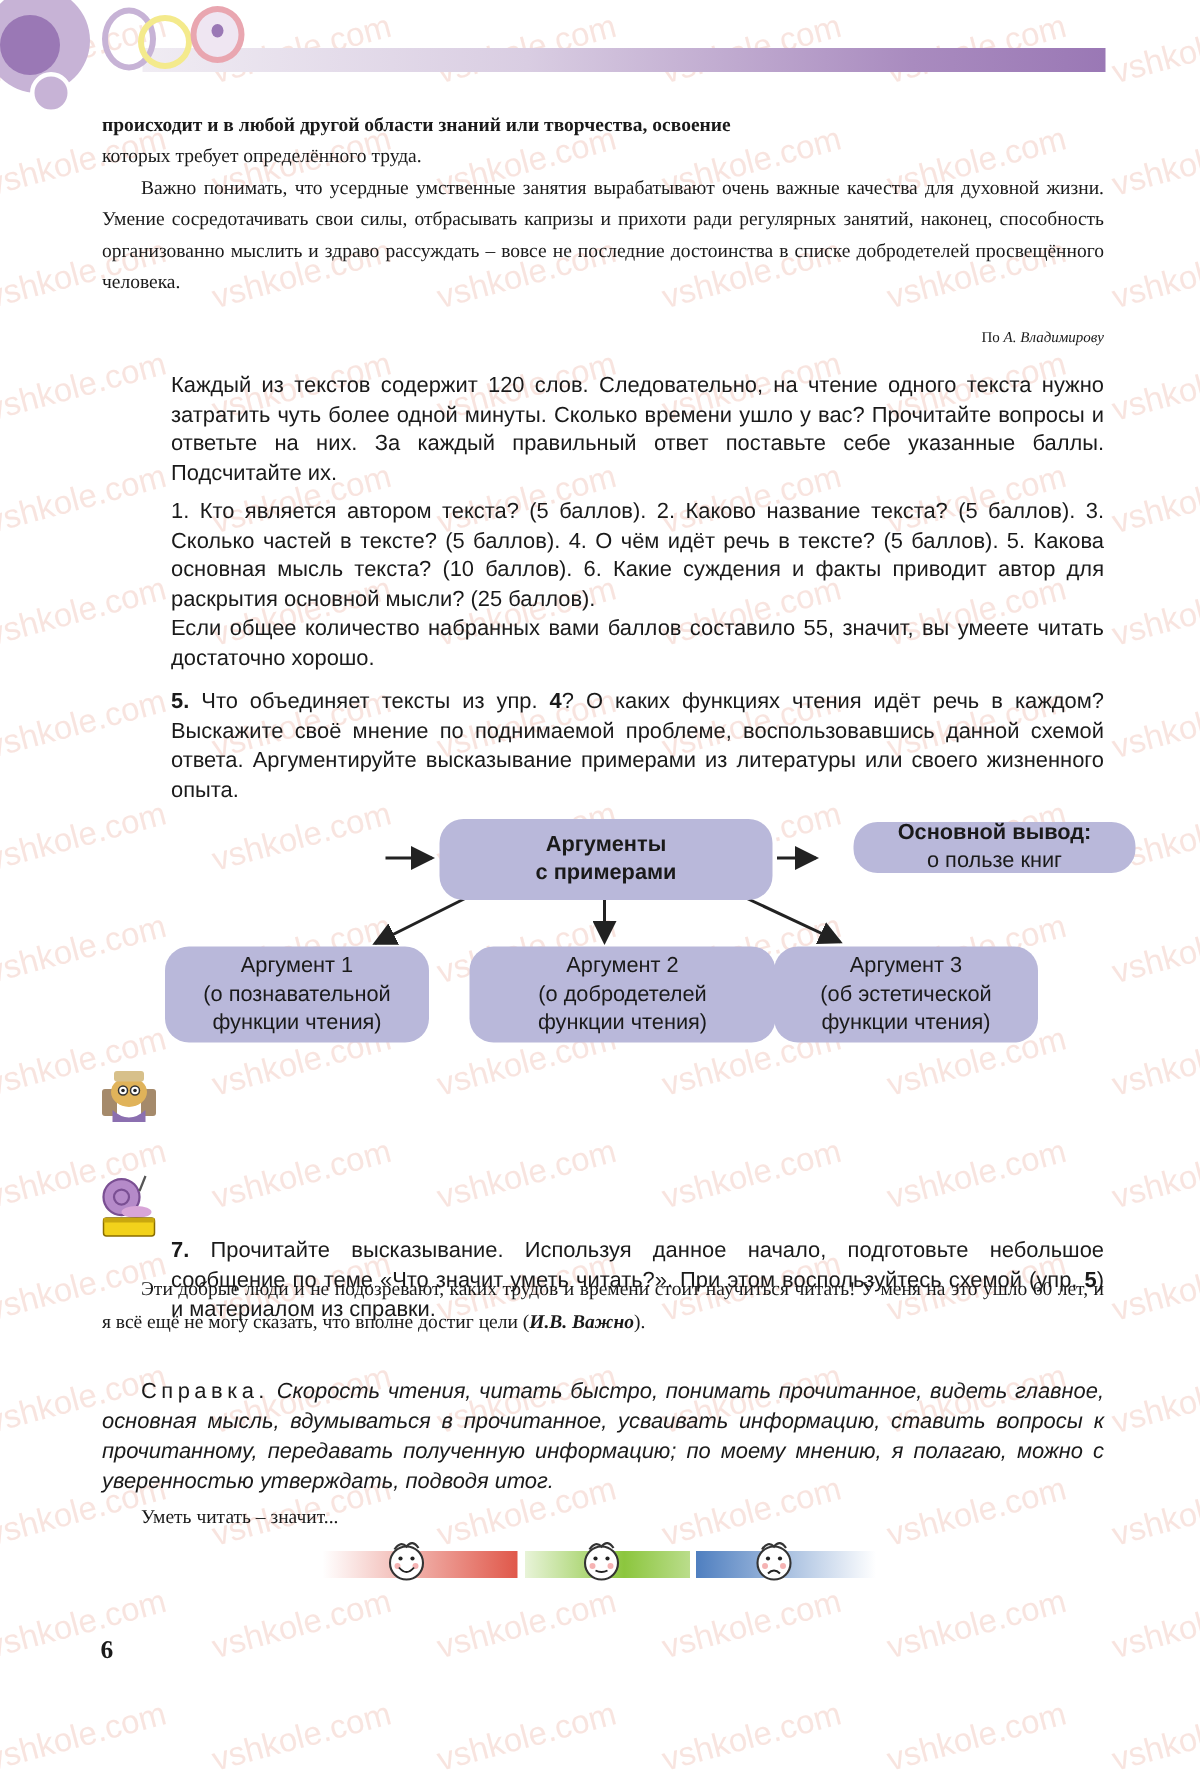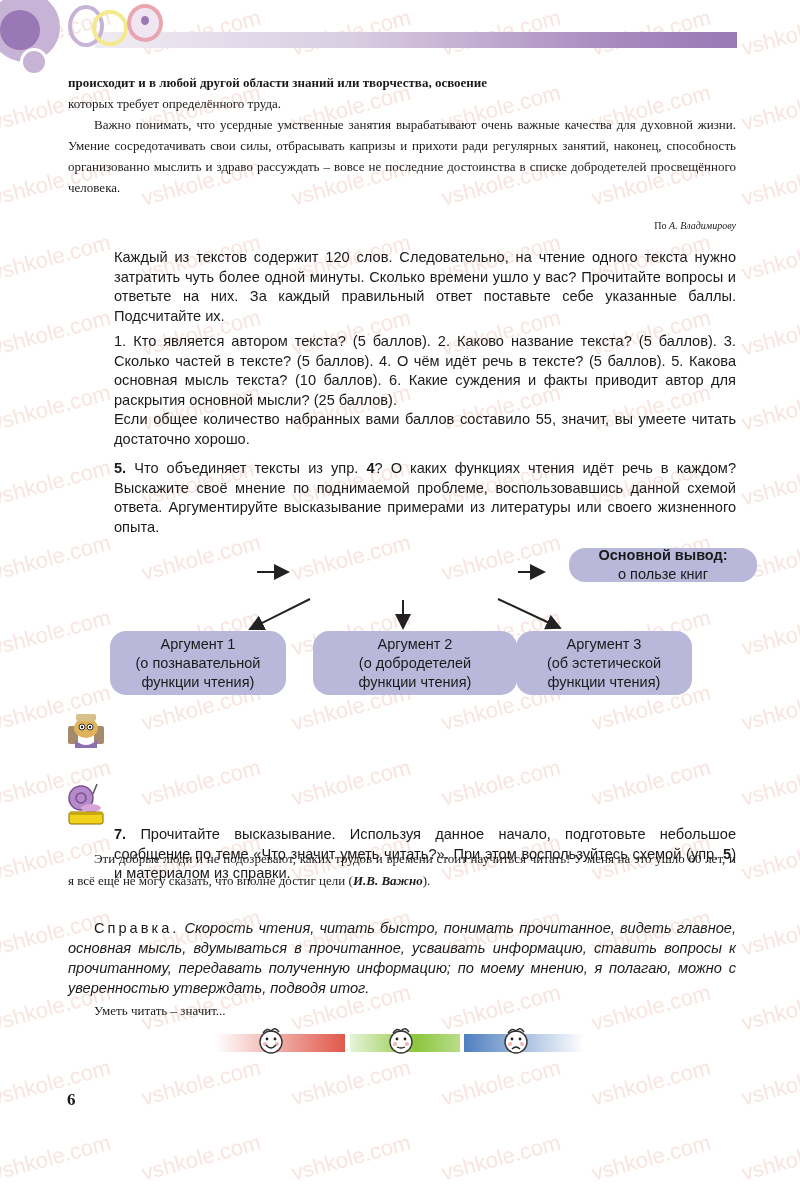--- a/index.html
+++ b/index.html
@@ -194,20 +194,24 @@
         <marker id="ah" markerWidth="8" markerHeight="8" refX="7" refY="4" orient="auto">
           <path d="M0,0 L8,4 L0,8 z" fill="#222"></path>
         </marker>
       </defs>
       <line x1="197" y1="32" x2="228" y2="32" stroke="#222" stroke-width="2" marker-end="url(#ah)"></line>
       <line x1="458" y1="32" x2="484" y2="32" stroke="#222" stroke-width="2" marker-end="url(#ah)"></line>
       <line x1="250" y1="59" x2="190" y2="89" stroke="#222" stroke-width="2" marker-end="url(#ah)"></line>
       <line x1="343" y1="60" x2="343" y2="88" stroke="#222" stroke-width="2" marker-end="url(#ah)"></line>
       <line x1="438" y1="59" x2="500" y2="88" stroke="#222" stroke-width="2" marker-end="url(#ah)"></line>
     </svg>
+    <div class="box" style="left:233px;top:6px;width:222px;height:54px;">
+      <div class="b">Аргументы</div>
+      <div class="b">с примерами</div>
+    </div>
     <div class="box" style="left:509px;top:8px;width:188px;height:34px;">
       <div class="b">Основной вывод:</div>
       <div>о пользе книг</div>
     </div>
     <div class="box" style="left:50px;top:91px;width:176px;height:64px;">
       <div>Аргумент 1</div>
       <div>(о познавательной</div>
       <div>функции чтения)</div>
     </div>
     <div class="box" style="left:253px;top:91px;width:204px;height:64px;">

